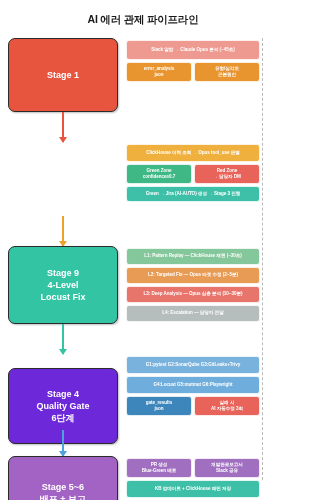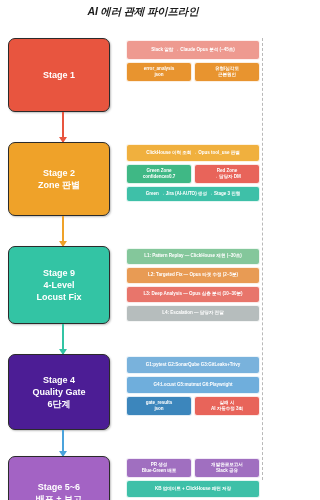--- a/index.html
+++ b/index.html
@@ -5,22 +5,21 @@
   html,body{margin:0;padding:0;}
   body{
     width:286px;height:500px;
     background:#ffffff;
     font-family:"Liberation Sans","DejaVu Sans",sans-serif;
     overflow:hidden;
     position:relative;
   }
   .title-block{
     text-align:center;
-    padding-top:5px;
-    font-style:italic;
+    padding-top:13px;
   }
   .title-line{
     font-size:10.5px;
     font-weight:bold;
     color:#1a1a1a;
     line-height:13px;
     letter-spacing:-0.2px;
   }
   .canvas{
     position:absolute;
@@ -33,21 +32,21 @@
     left:262px;
     top:4px;
     width:0;
     height:442px;
     border-left:1.5px dashed #b9b9b9;
   }
   
   .stage{
     position:absolute;
     left:8px;
-    width:102px;
+    width:110px;
     border-radius:7px;
     border:1.5px solid #2b2b2b;
     box-sizing:border-box;
     display:flex;
     align-items:center;
     justify-content:center;
     text-align:center;
     color:#ffffff;
     font-weight:bold;
     font-size:9px;
@@ -112,26 +111,20 @@
   <div class="detail" style="left:126px;top:28px;width:66px;height:20px;background:#E8942F;white-space:pre-line;">error_analysis
 json</div>
   <div class="detail" style="left:194px;top:28px;width:66px;height:20px;background:#E8942F;white-space:pre-line;">유형/심각도
 근본원인</div>
 
   <div class="connector" style="top:78px;height:30px;">
     <div class="shaft" style="background:#E8553F;"></div>
     <div class="head" style="border-top:6px solid #E8553F;"></div>
   </div>
 
-  <div class="stage" style="top:108px;height:74px;background:#EFA229;">
-    <div>
-      <span>Stage 2</span>
-      <span>Zone 판별</span>
-    </div>
-  </div>
   <div class="detail" style="left:126px;top:110px;width:134px;height:18px;background:#F0B03E;">ClickHouse 이력 조회 → Opus tool_use 판별</div>
   <div class="detail" style="left:126px;top:130px;width:66px;height:20px;background:#3FB885;white-space:pre-line;">Green Zone
 confidence≥0.7</div>
   <div class="detail" style="left:194px;top:130px;width:66px;height:20px;background:#E8645A;white-space:pre-line;">Red Zone
 → 담당자 DM</div>
   <div class="detail" style="left:126px;top:152px;width:134px;height:16px;background:#3EC0A8;">Green → Jira (AI-AUTO) 생성 → Stage 3 진행</div>
 
   <div class="connector" style="top:182px;height:30px;">
     <div class="shaft" style="background:#EFA229;"></div>
     <div class="head" style="border-top:6px solid #EFA229;"></div>
@@ -147,21 +140,21 @@
   <div class="detail" style="left:126px;top:214px;width:134px;height:17px;background:#84C79B;">L1: Pattern Replay — ClickHouse 재현 (~30초)</div>
   <div class="detail" style="left:126px;top:233px;width:134px;height:17px;background:#E89B54;">L2: Targeted Fix — Opus 타겟 수정 (2~5분)</div>
   <div class="detail" style="left:126px;top:252px;width:134px;height:17px;background:#E8756B;">L3: Deep Analysis — Opus 심층 분석 (10~30분)</div>
   <div class="detail" style="left:126px;top:271px;width:134px;height:17px;background:#B6BDBD;">L4: Escalation — 담당자 전달</div>
 
   <div class="connector" style="top:290px;height:30px;">
     <div class="shaft" style="background:#33C4A4;"></div>
     <div class="head" style="border-top:6px solid #33C4A4;"></div>
   </div>
 
-  <div class="stage" style="top:320px;height:76px;background:#4c1d95;justify-content:center;">
+  <div class="stage" style="top:334px;height:76px;background:#6d28d9;justify-content:center;">
     <div>
       <span>Stage 4</span>
       <span>Quality Gate</span>
       <span>6단계</span>
     </div>
   </div>
   <div class="detail" style="left:126px;top:322px;width:134px;height:18px;background:#79B2DC;">G1:pytest  G2:SonarQube  G3:GitLeaks+Trivy</div>
   <div class="detail" style="left:126px;top:342px;width:134px;height:18px;background:#6FAEDC;">G4:Locust  G5:mutmut  G6:Playwright</div>
   <div class="detail" style="left:126px;top:362px;width:66px;height:20px;background:#3C86BC;white-space:pre-line;">gate_results
 json</div>

